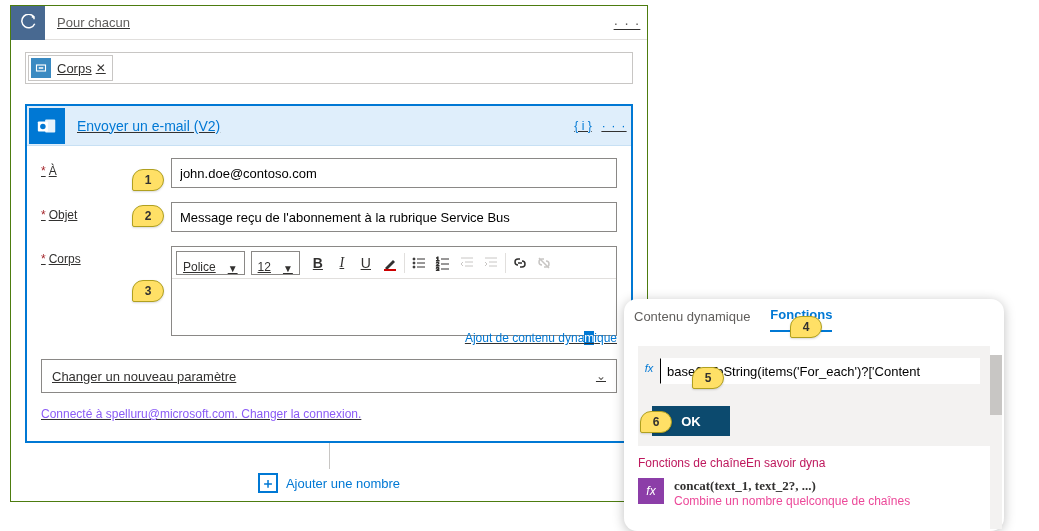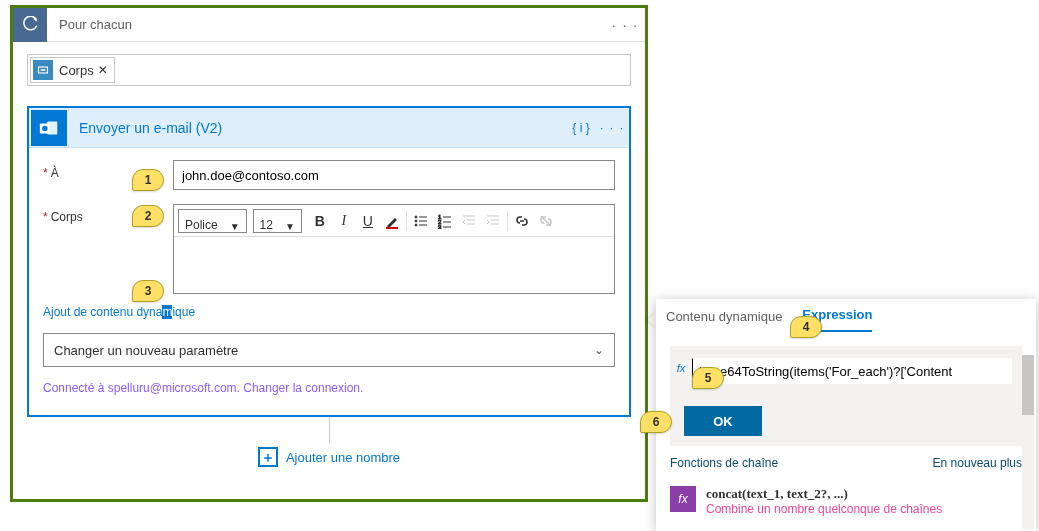--- a/index.html
+++ b/index.html
@@ -1,18 +1,18 @@
 <!DOCTYPE html>
 <html><head>
 <meta charset="utf-8">
 <style>
   * { box-sizing: border-box; margin: 0; padding: 0; }
   body { font-family: "Segoe UI", Arial, sans-serif; font-size: 13px; color: #323130; background: #fff; width: 1039px; height: 531px; position: relative; overflow: hidden; }
 
-  .main-container { position: absolute; left: 10px; top: 5px; width: 638px; height: 497px; border: 3px solid #4d7c0f; }
+  .main-container { position: absolute; left: 10px; top: 5px; width: 638px; height: 497px; border: 1px solid #4d7c0f; text-decoration: underline; }
 
   
   .foreach-header { display: flex; align-items: center; height: 34px; background: #fff; border-bottom: 1px solid #e1dfdd; }
   .foreach-icon { width: 34px; height: 34px; background: #486991; display: flex; align-items: center; justify-content: center; }
   .foreach-title { flex: 1; padding-left: 12px; color: #605e5c; font-size: 13px; }
   .foreach-more { width: 40px; text-align: center; color: #605e5c; cursor: pointer; letter-spacing: 1px; font-size:14px; }
 
   .foreach-body { padding: 12px 14px 8px 14px; }
 
   .field-label { font-size: 12px; color: #323130; margin-bottom: 6px; }
@@ -30,21 +30,21 @@
   .email-icon { width:36px; height:36px; background:#0078d4; margin:2px 0 2px 2px; display:flex; align-items:center; justify-content:center; }
   .email-title { flex:1; padding-left:12px; color:#0078d4; font-size:14px; }
   .email-ci { width:28px; text-align:center; color:#0078d4; font-size:12px; cursor:pointer; }
   .email-more { width:34px; text-align:center; color:#0078d4; cursor:pointer; letter-spacing:1px; }
 
   .email-body { padding: 12px 14px 20px 14px; }
   .form-row { display:flex; align-items:flex-start; margin-bottom:14px; position:relative; }
   .form-label { width:130px; padding-top:6px; font-size:12px; }
   .form-input-wrap { flex:1; position:relative; }
   .text-input { width:100%; border:1px solid #8a8886; height:30px; padding:4px 8px; font-size:13px; font-family:inherit; }
-  .dyn-link-row { margin-top:-10px; margin-bottom:14px; position:relative; }
+  .dyn-link-row { text-align:right; margin-top:-10px; margin-bottom:14px; position:relative; }
   .dyn-link { color:#0078d4; font-size:12px; cursor:pointer; }
   .dyn-hi { background:#0078d4; color:#fff; }
 
   
   .rte-container { border:1px solid #8a8886; }
   .rte-toolbar { display:flex; align-items:center; height:32px; border-bottom:1px solid #e1dfdd; padding:0 4px; gap:0; }
   .rte-sel { border:1px solid #8a8886; height:24px; display:flex; align-items:flex-end; padding:0 6px; font-size:12px; margin-right:6px; cursor:pointer; }
   .rte-sel .caret { margin-left:12px; font-size:10px; }
   .rte-btn { width:24px; height:24px; display:flex; align-items:center; justify-content:center; font-size:14px; cursor:pointer; color:#323130; }
   .rte-btn.disabled { color:#c8c6c4; }
@@ -58,33 +58,33 @@
 
   .add-action-row { text-align:center; margin-top:30px; position:relative; }
   .add-action { display:inline-flex; align-items:center; gap:8px; color:#0078d4; font-size:13px; cursor:pointer; }
   .add-action-icon { width:20px; height:20px; border:2px solid #0078d4; display:flex; align-items:center; justify-content:center; font-weight:bold; color:#0078d4; font-size:14px; line-height:1; }
   .add-action-vline { position:absolute; left:50%; top:-30px; width:1px; height:26px; background:#c8c6c4; }
 
   
   .badge { position:absolute; width:32px; height:22px; background:#ffe066; border:1px solid #b0a020; border-radius:11px 11px 11px 2px; display:flex; align-items:center; justify-content:center; font-size:12px; font-weight:600; z-index:50; box-shadow:0 1px 2px rgba(0,0,0,0.15); }
 
   
-  .expr-panel { position:absolute; left:656px; top:299px; width:380px; height:232px; background:#fff; box-shadow:0 2px 12px rgba(0,0,0,0.25); }
+  .expr-panel { position:absolute; left:624px; top:299px; width:380px; height:232px; background:#fff; box-shadow:0 2px 12px rgba(0,0,0,0.25);border-radius:13px; }
   .expr-beak { position:absolute; left:648px; top:312px; width:0; height:0; border-top:8px solid transparent; border-bottom:8px solid transparent; border-right:8px solid #fff; filter:drop-shadow(-1px 0 1px rgba(0,0,0,0.15)); }
   .expr-tabs { display:flex; padding:8px 10px 0 10px; gap:20px; font-size:13px; align-items:flex-end; }
   .expr-tab { padding-bottom:8px; cursor:pointer; color:#605e5c; }
   .expr-tab.active { color:#0078d4; border-bottom:2px solid #0078d4; font-weight:600; }
   .expr-input-wrap { margin:14px 14px 0 14px; position:relative; background:#f3f2f1; padding:12px 10px 12px 22px; }
   .expr-fx { position:absolute; left:4px; top:16px; width:14px; text-align:center; color:#0078d4; font-size:11px; font-style:italic; }
   .expr-input { width:100%; height:26px; border:1px solid #fff; background:#fff; padding:2px 6px; font-family:inherit; font-size:13px; }
   .expr-cursor { border-left:1px solid #000; }
   .expr-ok-row { padding:10px 14px; background:#f3f2f1; margin:0 14px; }
-  .expr-ok { background:#0369a1; color:#fff; border:none; height:30px; width:78px; font-size:13px; font-weight:600; cursor:pointer; }
+  .expr-ok { background:#0c4a6e; color:#fff; border:none; height:30px; width:78px; font-size:13px; font-weight:600; cursor:pointer; }
   .expr-funcs { padding:10px 14px; }
-  .expr-funcs-head { display:flex; justify-content:space-between; color:#0c4a6e; font-size:12px; margin-bottom:16px; }
+  .expr-funcs-head { display:flex; color:#be185d; font-size:12px; margin-bottom:8px; }
   .expr-func-row { display:flex; align-items:flex-start; gap:10px; }
   .expr-func-icon { width:26px; height:26px; background:#8c3ea8; color:#fff; display:flex; align-items:center; justify-content:center; font-style:italic; font-size:12px; flex-shrink:0; }
   .expr-func-name { font-size:13px; font-weight:600;font-family:Liberation Serif, serif; }
   .expr-func-desc { font-size:12px; color:#ec4899; }
   .expr-scrollbar { position:absolute; right:2px; top:56px; bottom:2px; width:12px; background:#f3f2f1; }
   .expr-thumb { position:absolute; right:2px; top:56px; width:12px; height:60px; background:#c8c6c4; }
 
   svg { display:block; }
 </style>
 </head>
@@ -133,22 +133,28 @@
 
       <div class="email-body">
 
         <div class="form-row">
           <div class="form-label"><span class="required">*</span><span>À</span></div>
           <div class="form-input-wrap">
             <input class="text-input" value="john.doe@contoso.com" style="">
           </div>
         </div>
 
-
-        <div class="form-row" style="margin-bottom:20px;">
+        <div class="form-row">
+          <div class="form-label"><span class="required">*</span><span>Objet</span></div>
+          <div class="form-input-wrap">
+            <input class="text-input" value="Message reçu de l'abonnement à la rubrique Service Bus" style="">
+          </div>
+        </div>
+
+        <div class="form-row" style="margin-bottom:4px;">
           <div class="form-label"><span class="required">*</span><span>Corps</span></div>
           <div class="form-input-wrap">
             <div class="rte-container">
               <div class="rte-toolbar">
                 <div class="rte-sel">
                     <span>Police</span>
                     <span class="caret">▼</span>
                   </div>
                 <div class="rte-sel" style="">
                     <span>12</span>
@@ -246,33 +252,33 @@
 <div class="badge" style="left:132px; top:205px;">2</div>
 <div class="badge" style="left:132px; top:280px;">3</div>
 <div class="badge" style="left:790px; top:316px;">4</div>
 <div class="badge" style="left:692px; top:367px;">5</div>
 <div class="badge" style="left:640px; top:411px;">6</div>
 
 <div class="expr-beak"></div>
 <div class="expr-panel">
   <div class="expr-tabs">
     <div class="expr-tab">Contenu dynamique</div>
-    <div class="expr-tab active">Expression</div>
+    <div class="expr-tab active">Fonctions</div>
   </div>
   <div class="expr-input-wrap">
     <span class="expr-fx">fx</span>
     <input class="expr-input expr-cursor" value="base64ToString(items('For_each')?['Content" style="">
   </div>
   <div class="expr-ok-row">
     <button class="expr-ok">OK</button>
   </div>
   <div class="expr-funcs">
     <div class="expr-funcs-head">
       <span>Fonctions de chaîne</span>
-      <span style="cursor:pointer;">En nouveau plus</span>
+      <span style="cursor:pointer;">En savoir dyna</span>
     </div>
     <div class="expr-func-row">
       <div class="expr-func-icon">fx</div>
       <div>
         <div class="expr-func-name">concat(text_1, text_2?, ...)</div>
         <div class="expr-func-desc">Combine un nombre quelconque de chaînes</div>
       </div>
     </div>
   </div>
   <div class="expr-scrollbar"></div>

